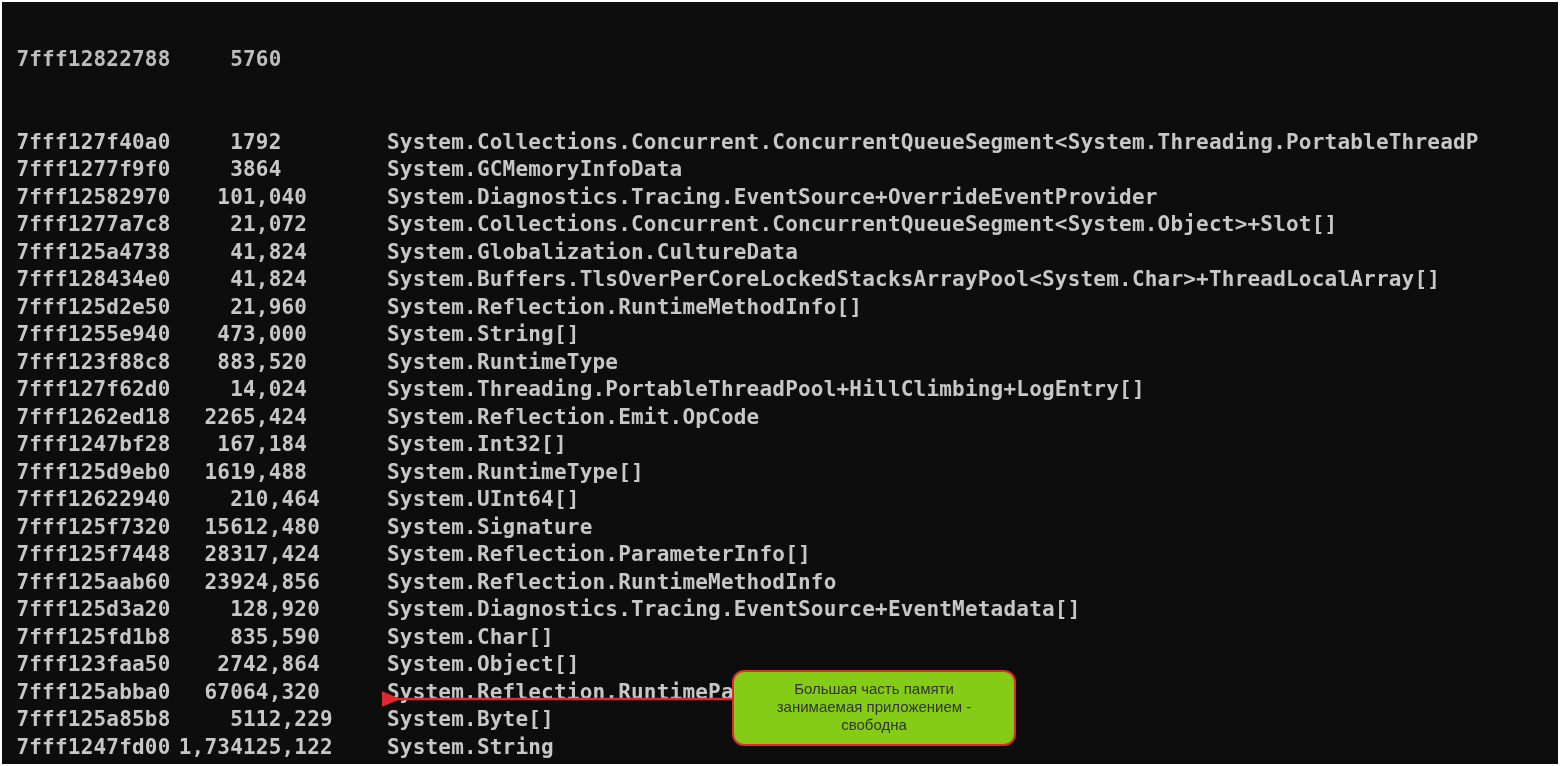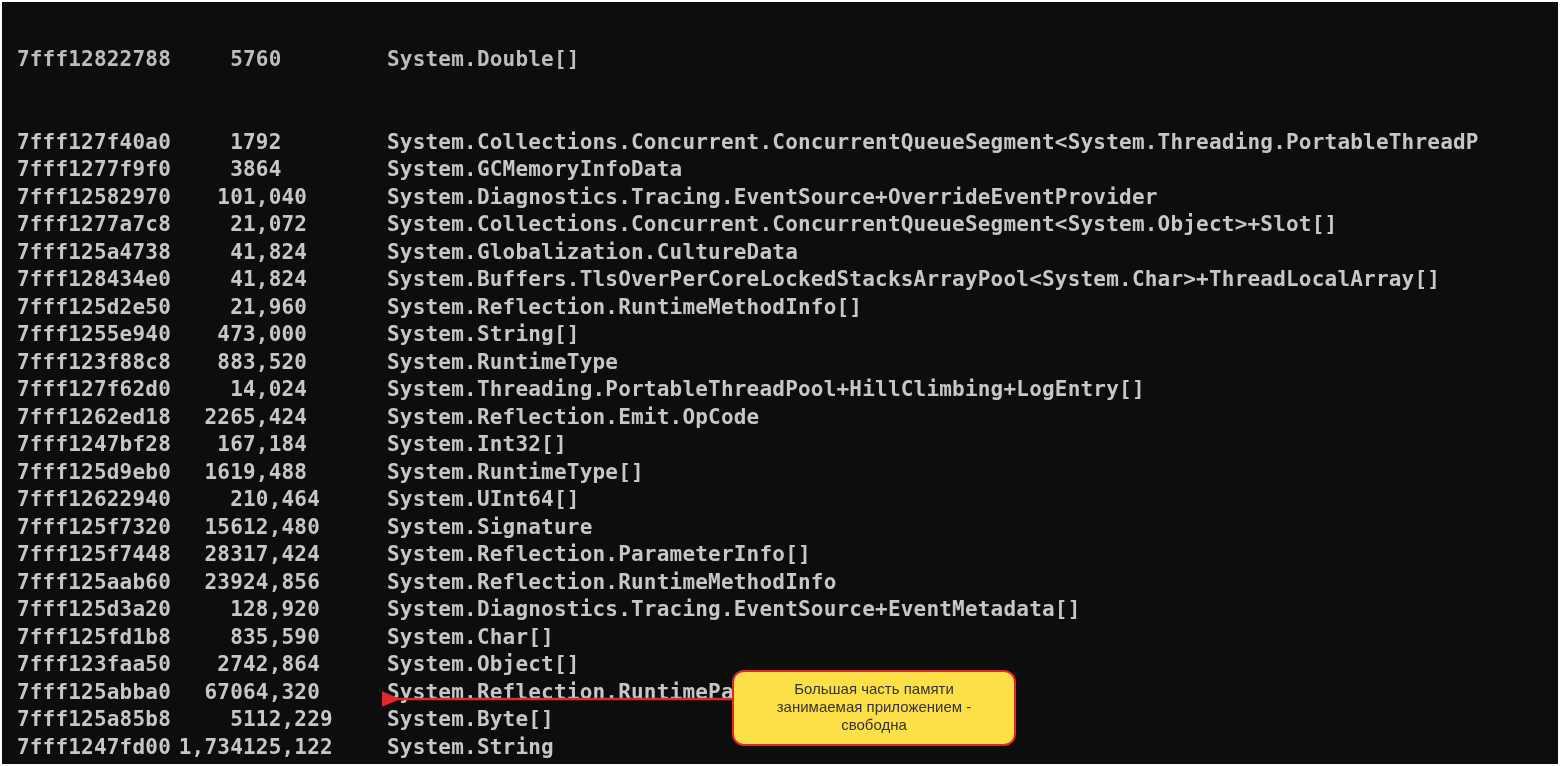--- a/index.html
+++ b/index.html
@@ -24,37 +24,37 @@
     margin: 2px;
     box-sizing: border-box;
     padding-left: 14px;
     padding-top: 0px;
     overflow: hidden;
     white-space: pre;
   }
   .row {
     display: flex;
   }
-  .mt    { width: 155px; text-align: right; }
+  .mt    { width: 155px; text-align: center; }
   .cnt   { width: 72px;  text-align: right; }
   .size  { width: 128px; }
   .sp    { width: 16px; }
   .cls   { flex: 1; text-align: left; }
   .partial-top {
     margin-top: -11px; 
     opacity: 0.95;
   }
 
   .callout {
     position: absolute;
     left: 730px;
     top: 668px;
     width: 256px;
     padding: 8px 12px 10px 12px;
-    background: #fde047;
+    background: #84cc16;
     border: 2px solid #e0282f;
     border-radius: 12px;
     color: #333;
     font-family: -apple-system, BlinkMacSystemFont, "Segoe UI", Arial, sans-serif;
     font-size: 15px;
     line-height: 18px;
     font-weight: 400;
     text-align: center;
     white-space: normal;
     letter-spacing: 0;
@@ -66,21 +66,20 @@
 </style>
 </head>
 <body>
 
 <div class="terminal">
   <div class="row partial-top">
     <span class="mt">7fff12822788</span>
     <span class="cnt">5</span>
     <span class="size">760</span>
     <span class="sp"> </span>
-    <span class="cls">System.Double[]</span>
   </div>
   <div id="rows-container"><div class="row"><span class="mt">7fff127f40a0</span><span class="cnt">1</span><span class="size">792</span><span class="sp"> </span><span class="cls">System.Collections.Concurrent.ConcurrentQueueSegment&lt;System.Threading.PortableThreadP</span></div><div class="row"><span class="mt">7fff1277f9f0</span><span class="cnt">3</span><span class="size">864</span><span class="sp"> </span><span class="cls">System.GCMemoryInfoData</span></div><div class="row"><span class="mt">7fff12582970</span><span class="cnt">10</span><span class="size">1,040</span><span class="sp"> </span><span class="cls">System.Diagnostics.Tracing.EventSource+OverrideEventProvider</span></div><div class="row"><span class="mt">7fff1277a7c8</span><span class="cnt">2</span><span class="size">1,072</span><span class="sp"> </span><span class="cls">System.Collections.Concurrent.ConcurrentQueueSegment&lt;System.Object&gt;+Slot[]</span></div><div class="row"><span class="mt">7fff125a4738</span><span class="cnt">4</span><span class="size">1,824</span><span class="sp"> </span><span class="cls">System.Globalization.CultureData</span></div><div class="row"><span class="mt">7fff128434e0</span><span class="cnt">4</span><span class="size">1,824</span><span class="sp"> </span><span class="cls">System.Buffers.TlsOverPerCoreLockedStacksArrayPool&lt;System.Char&gt;+ThreadLocalArray[]</span></div><div class="row"><span class="mt">7fff125d2e50</span><span class="cnt">2</span><span class="size">1,960</span><span class="sp"> </span><span class="cls">System.Reflection.RuntimeMethodInfo[]</span></div><div class="row"><span class="mt">7fff1255e940</span><span class="cnt">47</span><span class="size">3,000</span><span class="sp"> </span><span class="cls">System.String[]</span></div><div class="row"><span class="mt">7fff123f88c8</span><span class="cnt">88</span><span class="size">3,520</span><span class="sp"> </span><span class="cls">System.RuntimeType</span></div><div class="row"><span class="mt">7fff127f62d0</span><span class="cnt">1</span><span class="size">4,024</span><span class="sp"> </span><span class="cls">System.Threading.PortableThreadPool+HillClimbing+LogEntry[]</span></div><div class="row"><span class="mt">7fff1262ed18</span><span class="cnt">226</span><span class="size">5,424</span><span class="sp"> </span><span class="cls">System.Reflection.Emit.OpCode</span></div><div class="row"><span class="mt">7fff1247bf28</span><span class="cnt">16</span><span class="size">7,184</span><span class="sp"> </span><span class="cls">System.Int32[]</span></div><div class="row"><span class="mt">7fff125d9eb0</span><span class="cnt">161</span><span class="size">9,488</span><span class="sp"> </span><span class="cls">System.RuntimeType[]</span></div><div class="row"><span class="mt">7fff12622940</span><span class="cnt">2</span><span class="size">10,464</span><span class="sp"> </span><span class="cls">System.UInt64[]</span></div><div class="row"><span class="mt">7fff125f7320</span><span class="cnt">156</span><span class="size">12,480</span><span class="sp"> </span><span class="cls">System.Signature</span></div><div class="row"><span class="mt">7fff125f7448</span><span class="cnt">283</span><span class="size">17,424</span><span class="sp"> </span><span class="cls">System.Reflection.ParameterInfo[]</span></div><div class="row"><span class="mt">7fff125aab60</span><span class="cnt">239</span><span class="size">24,856</span><span class="sp"> </span><span class="cls">System.Reflection.RuntimeMethodInfo</span></div><div class="row"><span class="mt">7fff125d3a20</span><span class="cnt">1</span><span class="size">28,920</span><span class="sp"> </span><span class="cls">System.Diagnostics.Tracing.EventSource+EventMetadata[]</span></div><div class="row"><span class="mt">7fff125fd1b8</span><span class="cnt">8</span><span class="size">35,590</span><span class="sp"> </span><span class="cls">System.Char[]</span></div><div class="row"><span class="mt">7fff123faa50</span><span class="cnt">27</span><span class="size">42,864</span><span class="sp"> </span><span class="cls">System.Object[]</span></div><div class="row"><span class="mt">7fff125abba0</span><span class="cnt">670</span><span class="size">64,320</span><span class="sp"> </span><span class="cls">System.Reflection.RuntimeParameterInfo</span></div><div class="row"><span class="mt">7fff125a85b8</span><span class="cnt">5</span><span class="size">112,229</span><span class="sp"> </span><span class="cls">System.Byte[]</span></div><div class="row"><span class="mt">7fff1247fd00</span><span class="cnt">1,734</span><span class="size">125,122</span><span class="sp"> </span><span class="cls">System.String</span></div><div class="row"><span class="mt">023d5d467760</span><span class="cnt">5</span><span class="size">1,455,568</span><span class="sp"> </span><span class="cls">Free</span></div></div>
   
 
   <div class="callout">
     <div>Большая часть памяти</div>
     <div>занимаемая приложением -</div>
     <div>свободна</div>
   </div>
 

